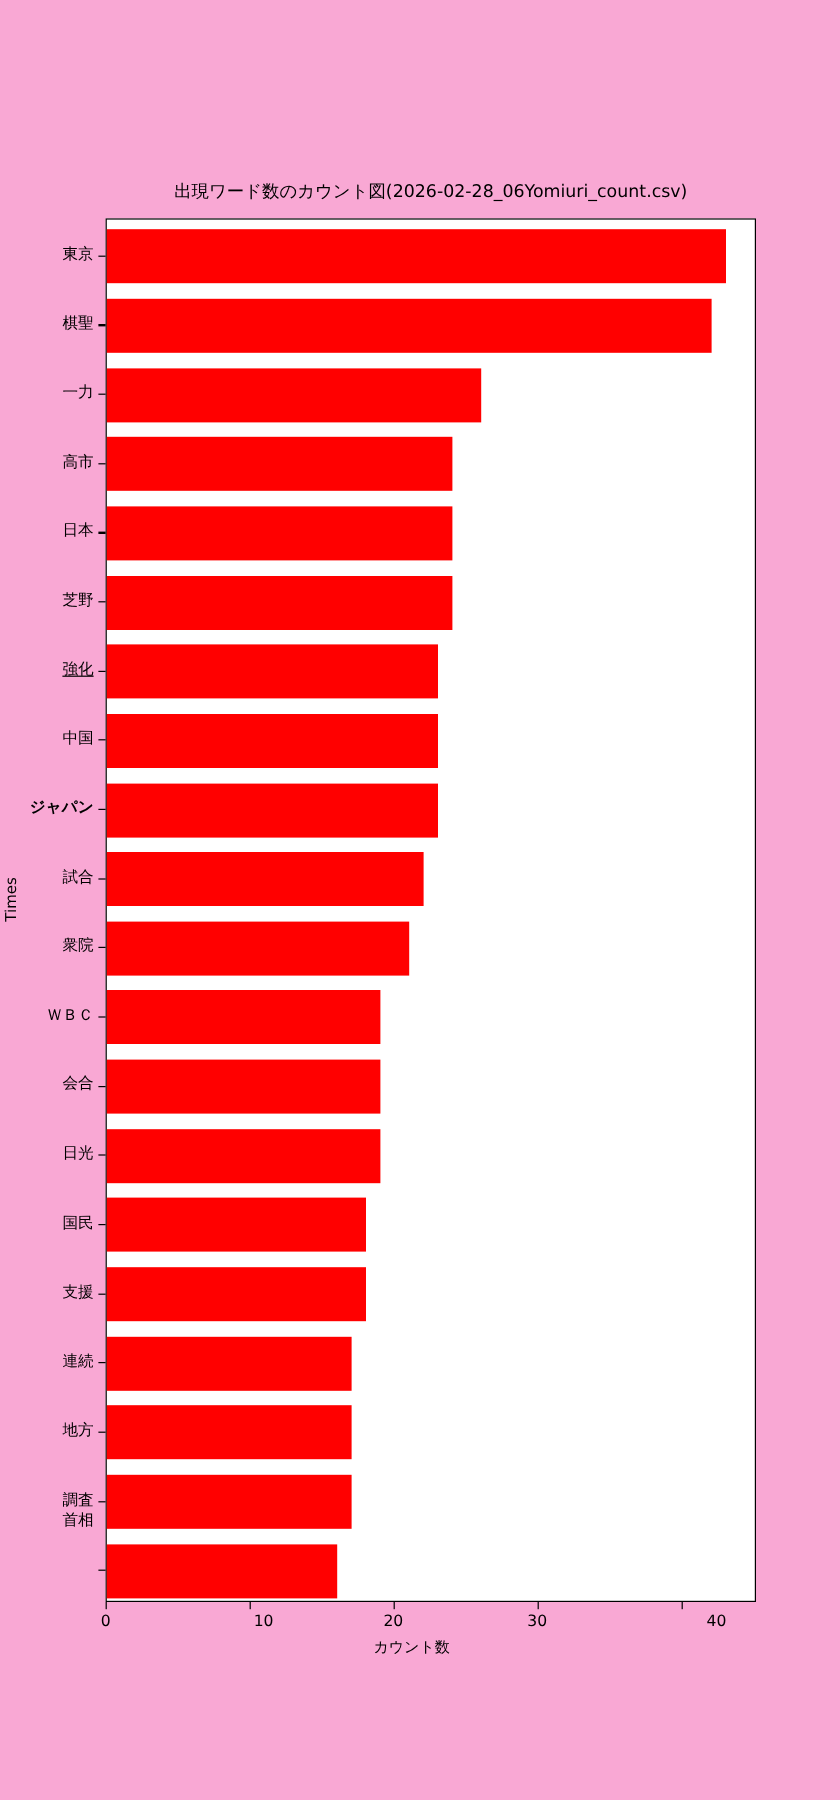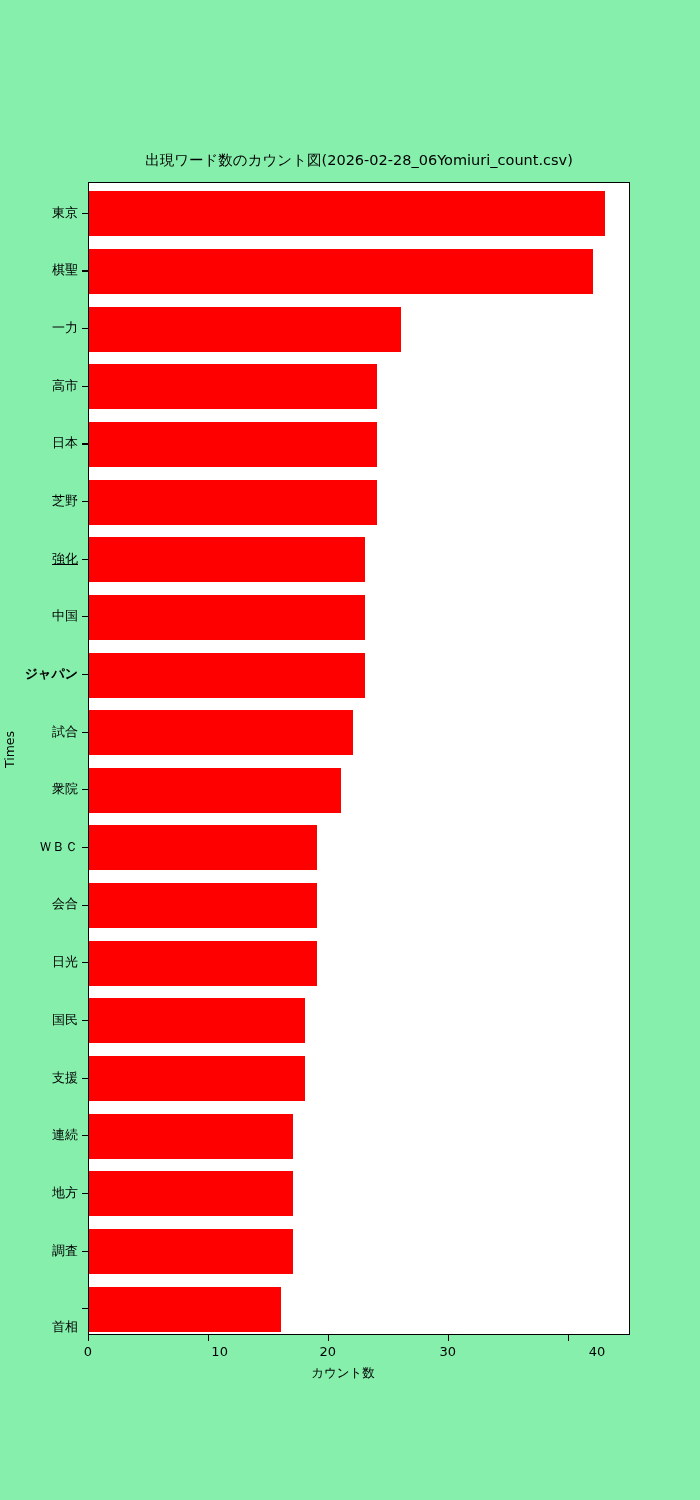--- a/index.html
+++ b/index.html
@@ -14,21 +14,21 @@
     position: relative;
     overflow: hidden;
   }
 
   #figure {
     position: absolute;
     left: 0;
     top: 0;
     width: 700px;
     height: 1500px;
-    background: #86efac;
+    background: #f9a8d4;
   }
 
   
   #chart-title {
     position: absolute;
     left: 88px;
     top: 150px;
     width: 542px;
     text-align: center;
     font-size: 14.5px;
@@ -154,21 +154,21 @@
       <div class="ytick-label" style="top: 541.675px;">試合</div>
       <div class="ytick-label" style="top: 599.325px;">衆院</div>
       <div class="ytick-label" style="top: 656.975px;">ＷＢＣ</div>
       <div class="ytick-label" style="top: 714px;">会合</div>
       <div class="ytick-label" style="top: 772.275px;">日光</div>
       <div class="ytick-label" style="top: 829.925px;">国民</div>
       <div class="ytick-label" style="top: 887.575px;">支援</div>
       <div class="ytick-label" style="top: 945.225px;">連続</div>
       <div class="ytick-label" style="top: 1002.88px;">地方</div>
       <div class="ytick-label" style="top: 1060.52px;">調査</div>
-      <div class="ytick-label" style="top: 1137px;">首相</div>
+      <div class="ytick-label" style="top: 1078px;">首相</div>
     </div>
 
   <div id="plot-area">
     <div id="bars-layer">
         <div class="bar" style="width: 515.619px; top: 8.325px;"></div>
         <div class="bar" style="width: 503.628px; top: 65.975px;"></div>
         <div class="bar" style="width: 311.77px; top: 123.625px;"></div>
         <div class="bar" style="width: 287.788px; top: 181.275px;"></div>
         <div class="bar" style="width: 287.788px; top: 238.925px;"></div>
         <div class="bar" style="width: 287.788px; top: 296.575px;"></div>

